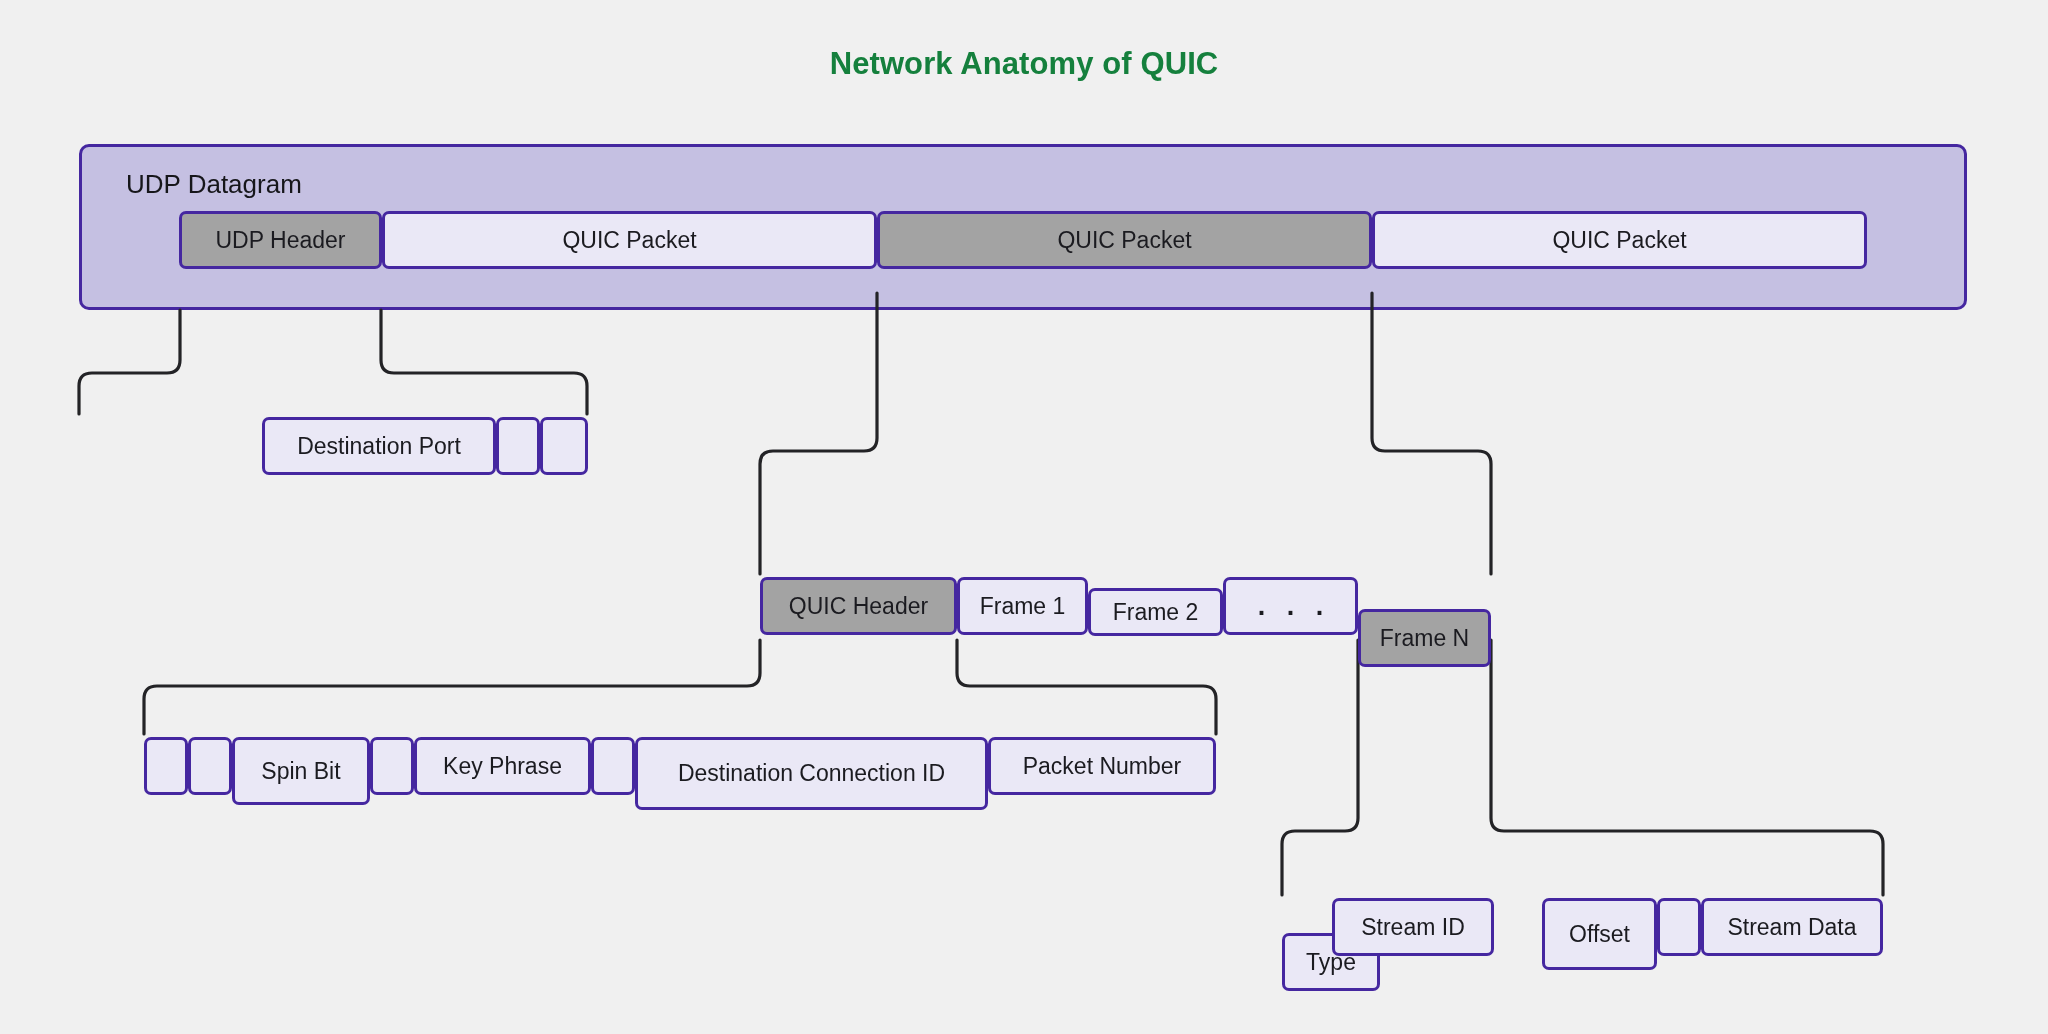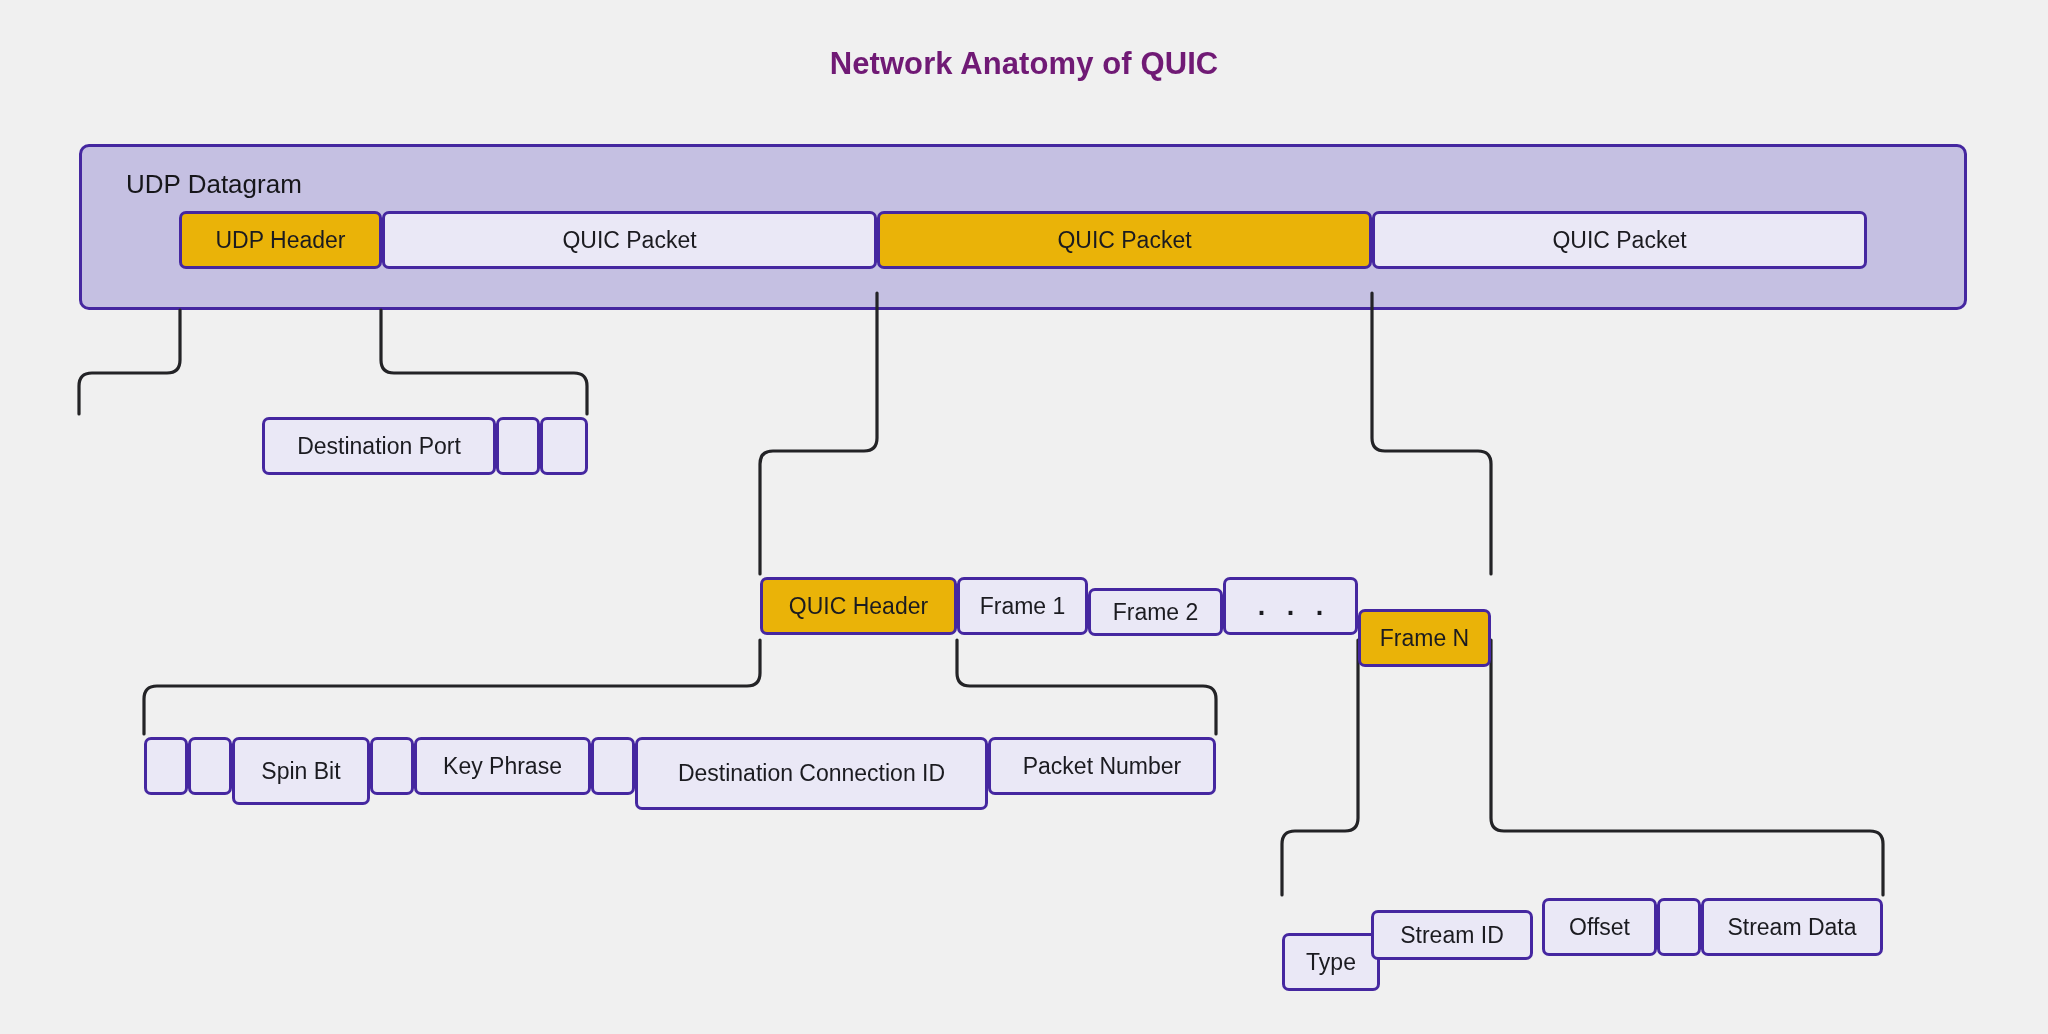--- a/index.html
+++ b/index.html
@@ -21,40 +21,40 @@
 
   
   .title {
     position: absolute;
     left: 0;
     top: 46px;
     width: 2048px;
     text-align: center;
     font-size: 31px;
     font-weight: bold;
-    color: #701a75;
+    color: #15803d;
     letter-spacing: 0.1px;
   }
 
   
   .box {
     position: absolute;
     box-sizing: border-box;
     border: 3px solid #4527a0;
     border-radius: 7px;
     background: #eae8f6;
     color: #1b1b20;
     font-size: 23px;
     display: flex;
     align-items: center;
     justify-content: center;
     white-space: nowrap;
     z-index: 3;
   }
-  .box.shaded { background: #eab308; }
+  .box.shaded { background: #a3a3a3; }
   .box.dots {
     letter-spacing: 7px;
     font-size: 27px;
     font-weight: bold;
     padding-left: 7px;
     line-height: 0.6;
   }
 
   
   .datagram {
@@ -128,17 +128,17 @@
     <div class="box shaded" style="left: 1358px; top: 577px; width: 133px; height: 58px; margin-top: 32px;">Frame N</div>
     <div class="box" style="left: 144px; top: 737px; width: 44px; height: 58px;"></div>
     <div class="box" style="left: 188px; top: 737px; width: 44px; height: 58px;"></div>
     <div class="box" style="left: 232px; top: 737px; width: 138px; height: 68px;">Spin Bit</div>
     <div class="box" style="left: 370px; top: 737px; width: 44px; height: 58px;"></div>
     <div class="box" style="left: 414px; top: 737px; width: 177px; height: 58px;">Key Phrase</div>
     <div class="box" style="left: 591px; top: 737px; width: 44px; height: 58px;"></div>
     <div class="box" style="left: 635px; top: 737px; width: 353px; height: 73px;">Destination Connection ID</div>
     <div class="box" style="left: 988px; top: 737px; width: 228px; height: 58px;">Packet Number</div>
     <div class="box" style="left: 1282px; top: 898px; width: 98px; height: 58px; margin-top: 35px;">Type</div>
-    <div class="box" style="left: 1371px; top: 898px; width: 162px; height: 50px; margin-top: 12px;">Stream ID</div>
-    <div class="box" style="left: 1542px; top: 898px; width: 115px; height: 58px; text-align: center;">Offset</div>
+    <div class="box" style="left: 1332px; top: 898px; width: 162px; height: 58px;">Stream ID</div>
+    <div class="box" style="left: 1542px; top: 898px; width: 115px; height: 72px; text-align: center;">Offset</div>
     <div class="box" style="left: 1657px; top: 898px; width: 44px; height: 58px;"></div>
     <div class="box" style="left: 1701px; top: 898px; width: 182px; height: 58px;">Stream Data</div>
   </div>
 
 </body></html>

